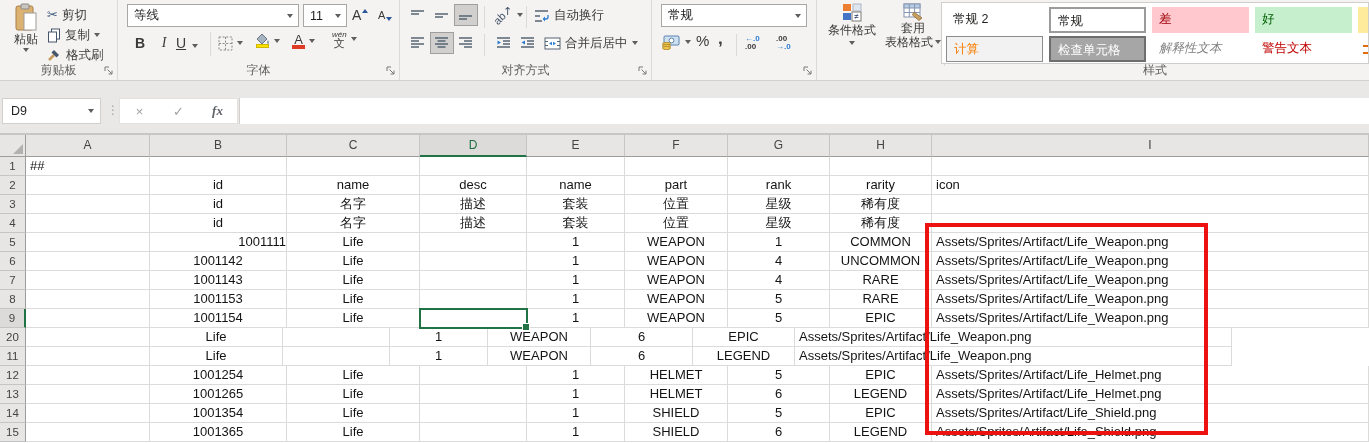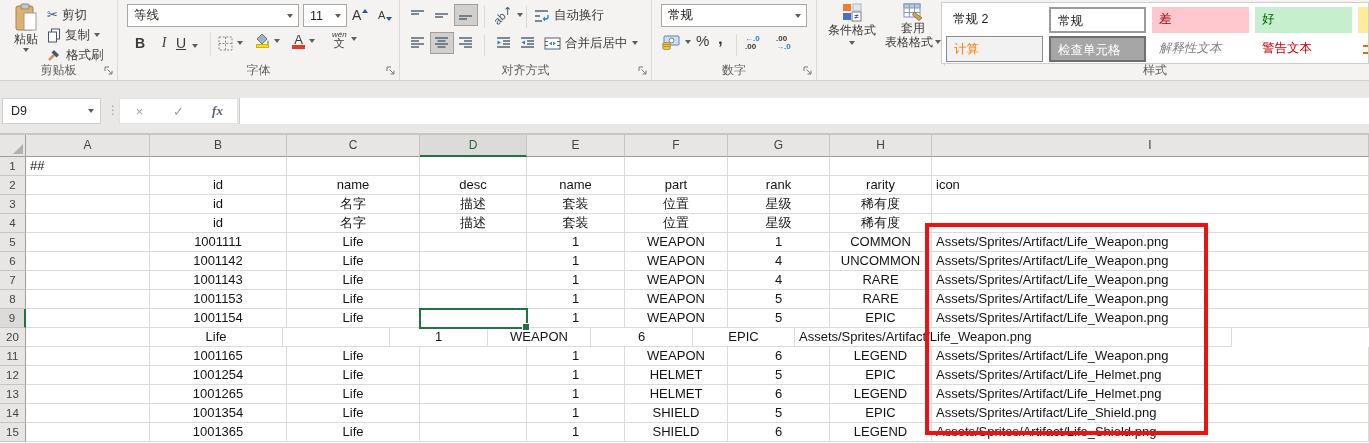--- a/index.html
+++ b/index.html
@@ -330,21 +330,20 @@
         <span style="color:#2b7cd3;">←.0</span>
         <span>.00</span>
       </span>
     </div>
     <div class="rbtn" style="left:124px;top:33px;">
       <span class="txtstack">
         <span>.00</span>
         <span style="color:#2b7cd3;">→.0</span>
       </span>
     </div>
-    <div class="glabel">数字</div>
     <div class="launcher">
       <svg width="11" height="11" viewBox="0 0 11 11">
         <path d="M2 2 H6 M2 2 V6" stroke="#7a7876" fill="none"></path>
         <path d="M4.5 4.5 L9 9 M9 9 H5.6 M9 9 V5.6" stroke="#7a7876" fill="none"></path>
       </svg>
     </div>
   </div>
 
   <div class="rgroup" style="left:817px;width:552px;border-right:none;">
     <div class="bigbtn" style="left:6px;top:3px;width:58px;height:64px;">
@@ -467,21 +466,21 @@
       <div class="g-cell ac" style="width: 107px;">描述</div>
       <div class="g-cell ac" style="width: 98px;">套装</div>
       <div class="g-cell ac" style="width: 103px;">位置</div>
       <div class="g-cell ac" style="width: 102px;">星级</div>
       <div class="g-cell ac" style="width: 102px;">稀有度</div>
       <div class="g-cell al" style="width: 437px;"></div>
     </div>
     <div class="g-row">
       <div class="g-rh">5</div>
       <div class="g-cell al" style="width: 124px;"></div>
-      <div class="g-cell ac" style="width: 137px;">1001111</div>
+      <div class="g-cell ac" style="width: 137px; text-align: right;">1001111</div>
       <div class="g-cell ac" style="width: 133px;">Life</div>
       <div class="g-cell ac" style="width: 107px;"></div>
       <div class="g-cell ac" style="width: 98px;">1</div>
       <div class="g-cell ac" style="width: 103px;">WEAPON</div>
       <div class="g-cell ac" style="width: 102px;">1</div>
       <div class="g-cell ac" style="width: 102px;">COMMON</div>
       <div class="g-cell al" style="width: 437px;">Assets/Sprites/Artifact/Life_Weapon.png</div>
     </div>
     <div class="g-row">
       <div class="g-rh">6</div>
@@ -538,21 +537,20 @@
       <div class="g-cell ac" style="width: 107px;"></div>
       <div class="g-cell ac" style="width: 98px;">1</div>
       <div class="g-cell ac" style="width: 103px;">WEAPON</div>
       <div class="g-cell ac" style="width: 102px;">6</div>
       <div class="g-cell ac" style="width: 102px;">EPIC</div>
       <div class="g-cell al" style="width: 437px;">Assets/Sprites/Artifact/Life_Weapon.png</div>
     </div>
     <div class="g-row">
       <div class="g-rh">11</div>
       <div class="g-cell al" style="width: 124px;"></div>
-      <div class="g-cell ac" style="width: 137px;">1001165</div>
       <div class="g-cell ac" style="width: 133px;">Life</div>
       <div class="g-cell ac" style="width: 107px;"></div>
       <div class="g-cell ac" style="width: 98px;">1</div>
       <div class="g-cell ac" style="width: 103px;">WEAPON</div>
       <div class="g-cell ac" style="width: 102px;">6</div>
       <div class="g-cell ac" style="width: 102px;">LEGEND</div>
       <div class="g-cell al" style="width: 437px;">Assets/Sprites/Artifact/Life_Weapon.png</div>
     </div>
     <div class="g-row">
       <div class="g-rh">12</div>

